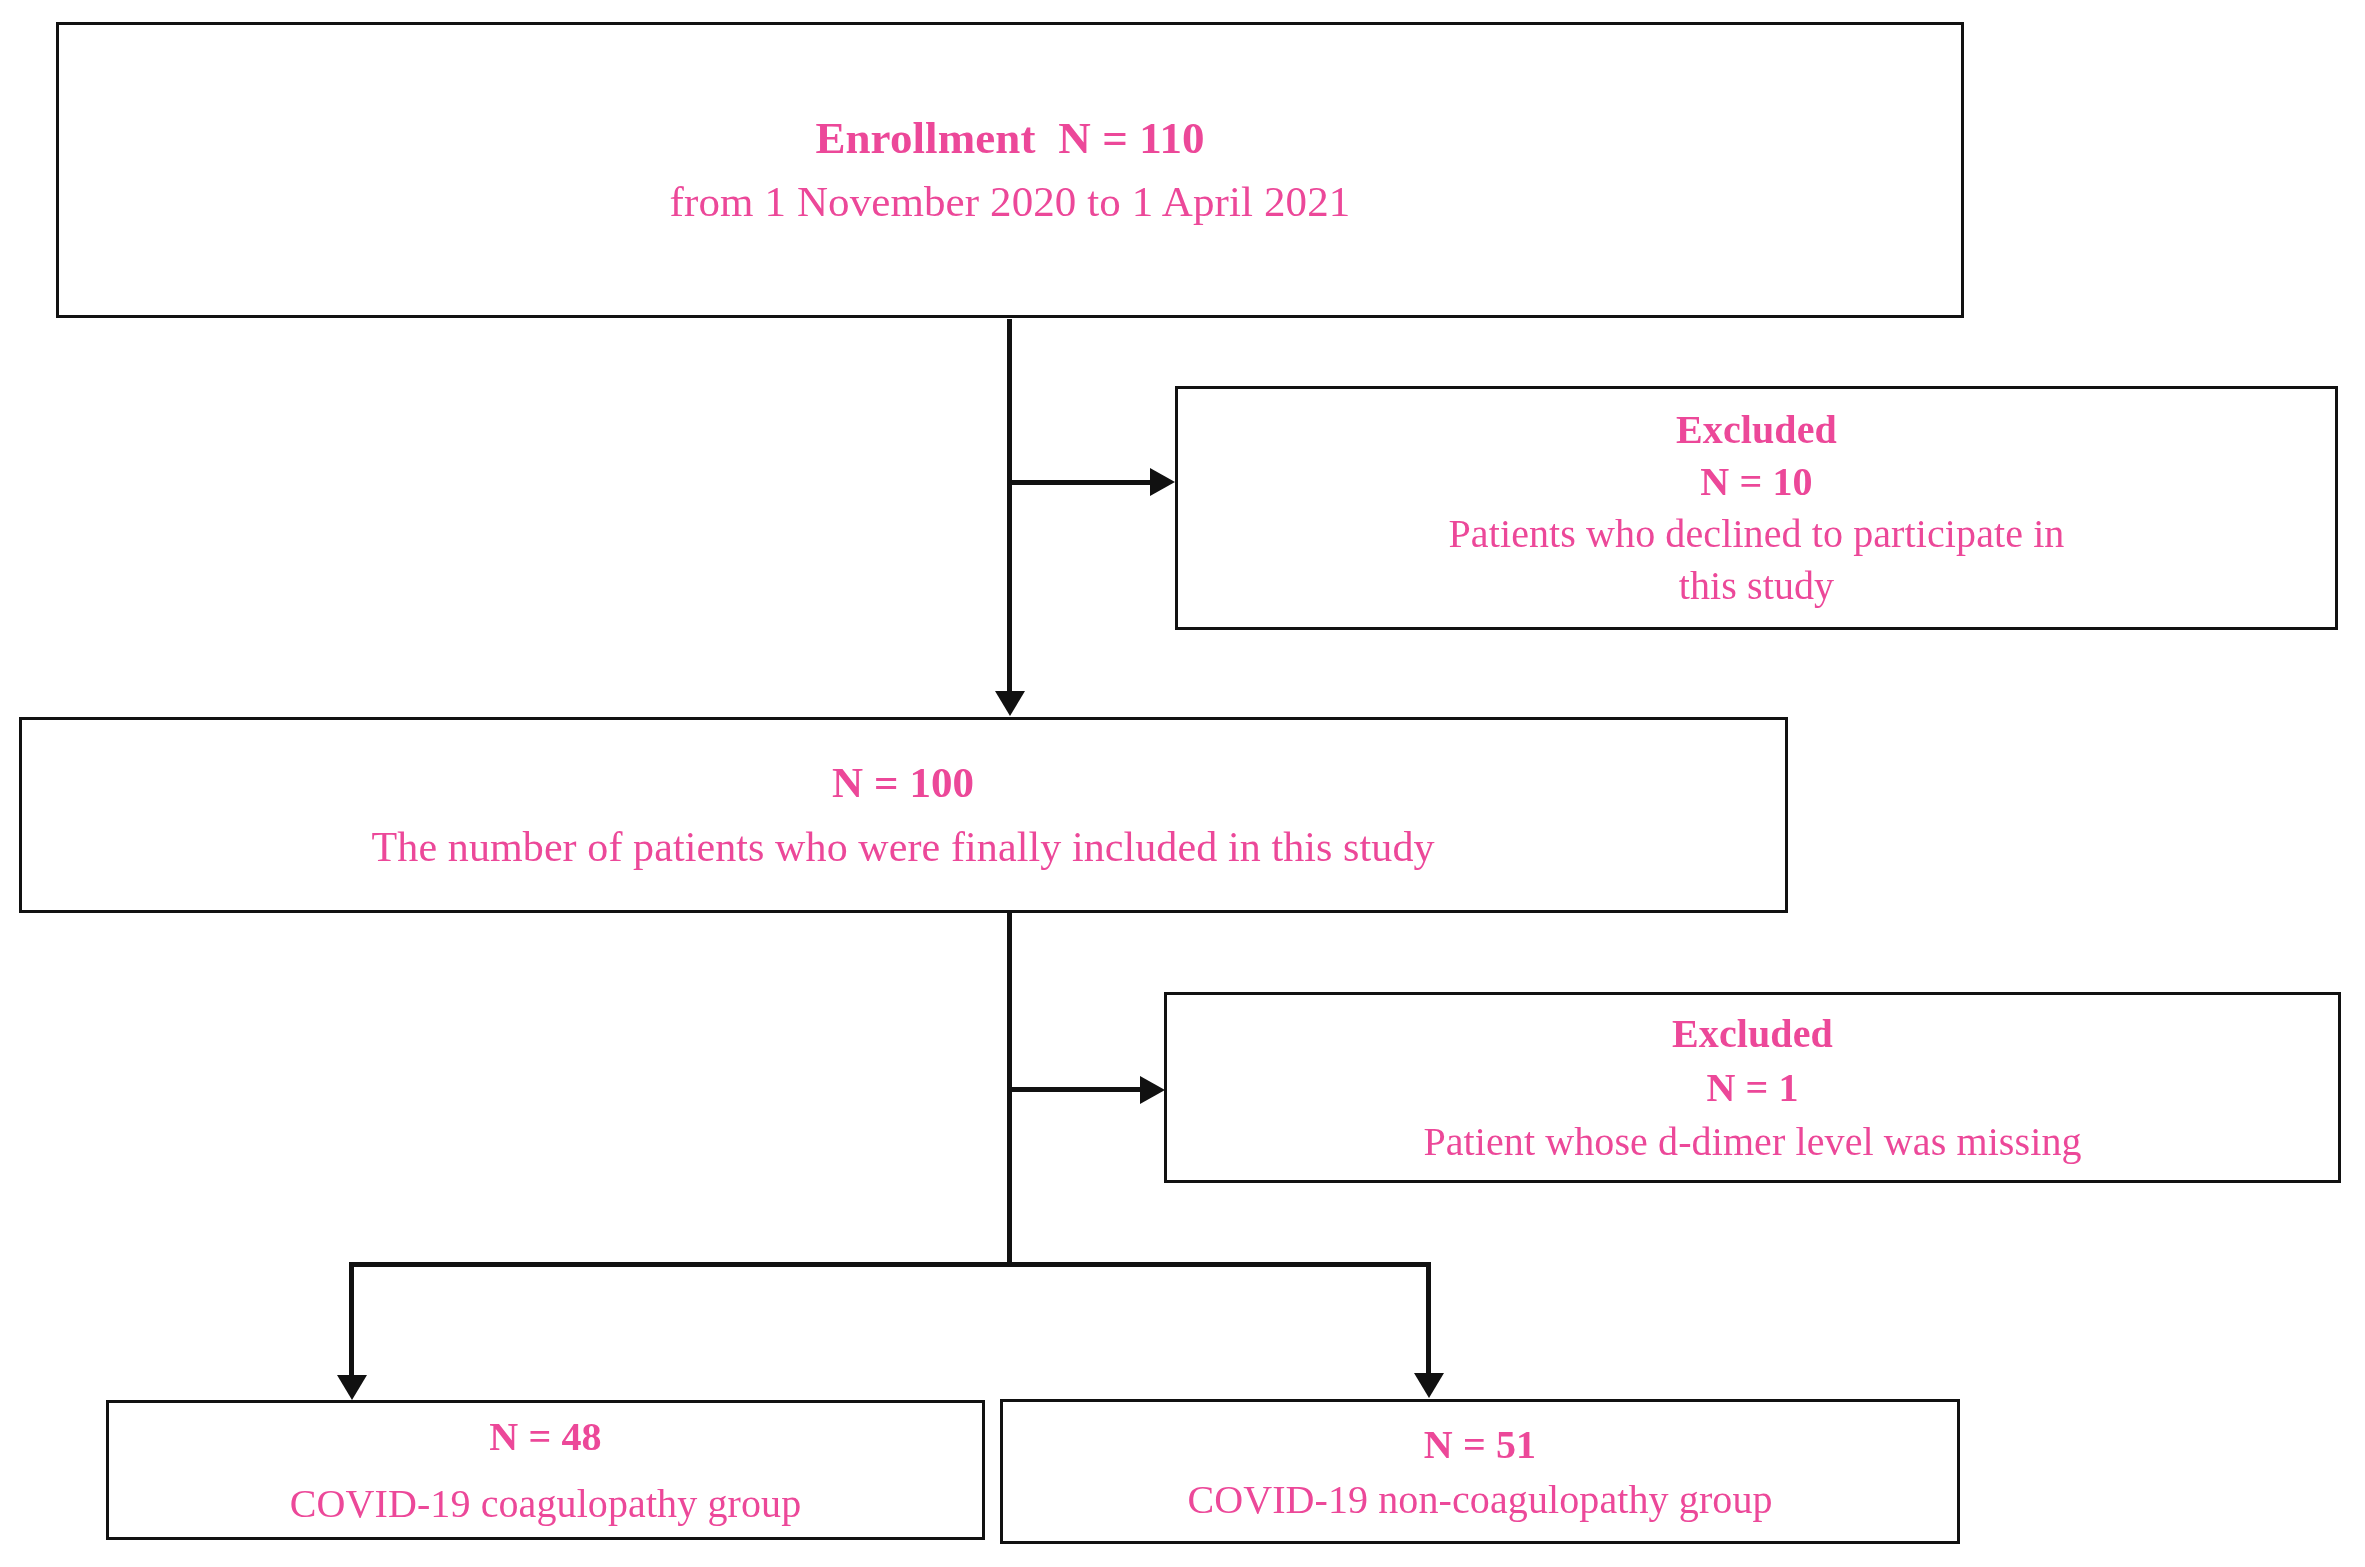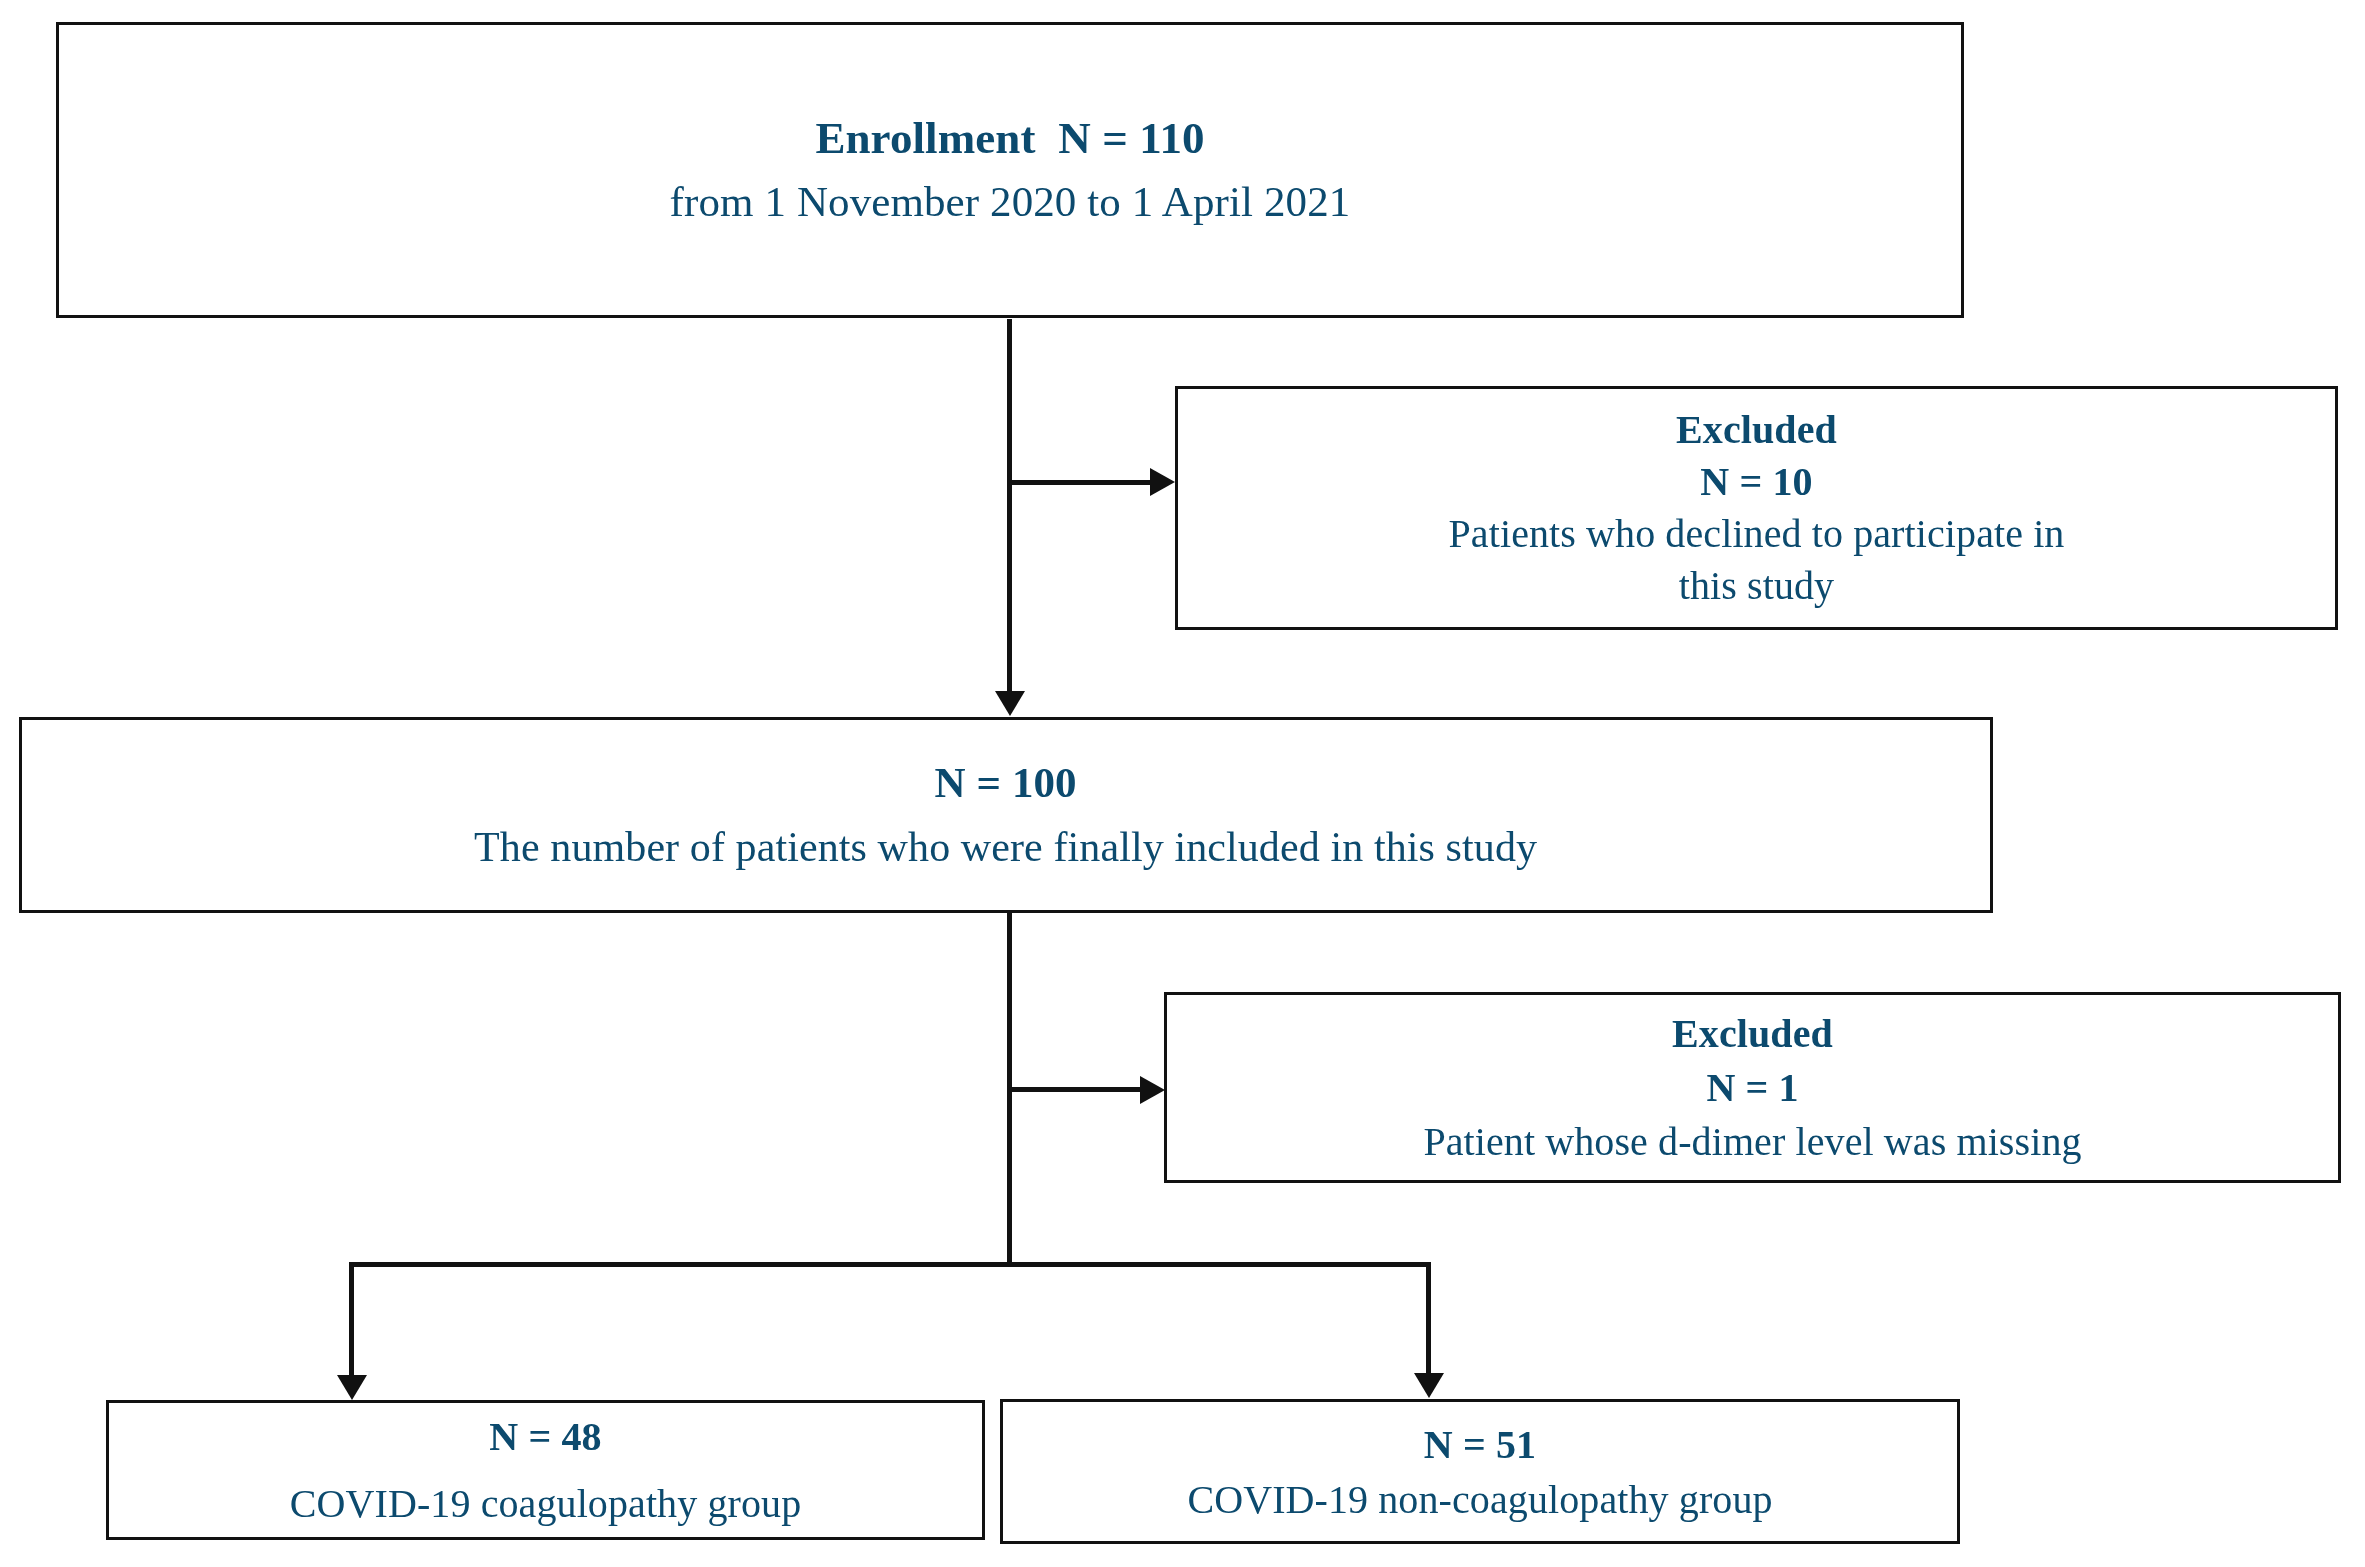--- a/index.html
+++ b/index.html
@@ -7,21 +7,21 @@
     margin: 0;
     padding: 0;
     background: #ffffff;
   }
   #canvas {
     position: relative;
     width: 2366px;
     height: 1567px;
     background: #ffffff;
     font-family: "Liberation Serif", "DejaVu Serif", serif;
-    color: #0c4a6e;
+    color: #ec4899;
     overflow: hidden;
   }
   .flow-box {
     position: absolute;
     box-sizing: border-box;
     border: 3.7px solid #111111;
     background: #ffffff;
     display: flex;
     flex-direction: column;
     align-items: center;
@@ -41,21 +41,21 @@
   }
   
   #box-enrollment { left: 56px;   top: 22.3px;   width: 1908px; height: 296px; }
   #box-enrollment .line-bold  { font-size: 45px; line-height: 63px; }
   #box-enrollment .line-plain { font-size: 43px; line-height: 63px; }
 
   #box-excluded-1 { left: 1175px; top: 386px;  width: 1163px; height: 244px; }
   #box-excluded-1 .line-bold  { font-size: 40px; line-height: 52px; }
   #box-excluded-1 .line-plain { font-size: 40px; line-height: 52px; }
 
-  #box-included   { left: 18.6px;   top: 717px;  width: 1974px; height: 196px; text-align: center; }
+  #box-included   { left: 18.6px;   top: 717px;  width: 1769px; height: 196px; text-align: center; }
   #box-included .line-bold  { font-size: 43px; line-height: 64px; }
   #box-included .line-plain { font-size: 42px; line-height: 64px; }
 
   #box-excluded-2 { left: 1164px; top: 992px; width: 1177px; height: 191px; }
   #box-excluded-2 .line-bold  { font-size: 40px; line-height: 54px; }
   #box-excluded-2 .line-plain { font-size: 40px; line-height: 54px; }
 
   #box-group-coag { left: 106px;  top: 1400px; width: 879px; height: 140px; align-items: center; }
   #box-group-coag .line-bold  { font-size: 40px; line-height: 55px; }
   #box-group-coag .line-plain { font-size: 40px; line-height: 55px; margin-top: 12px; }

